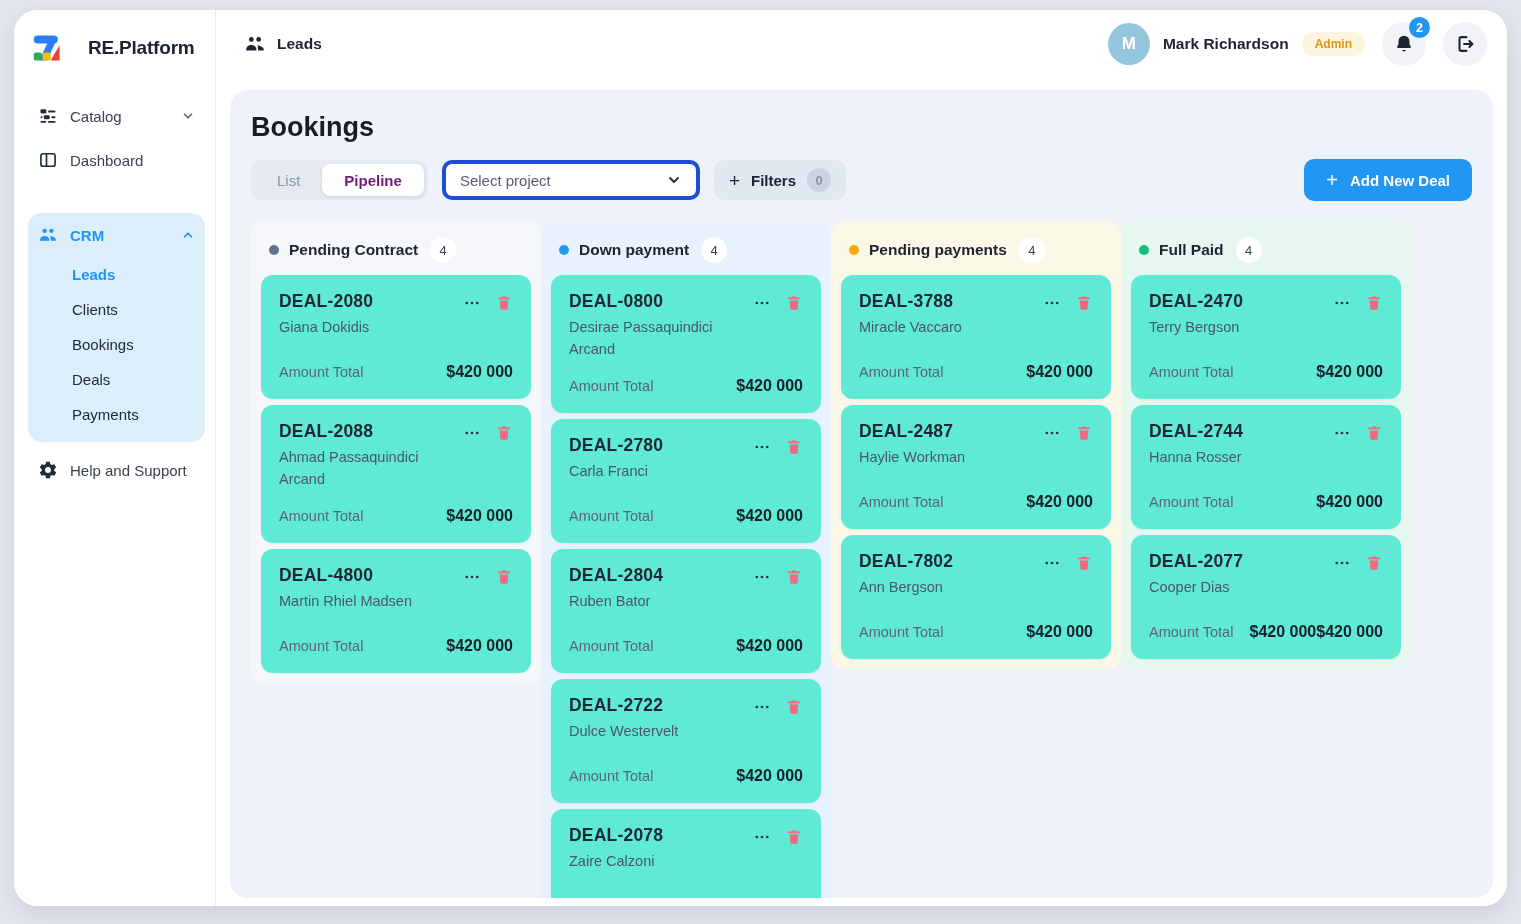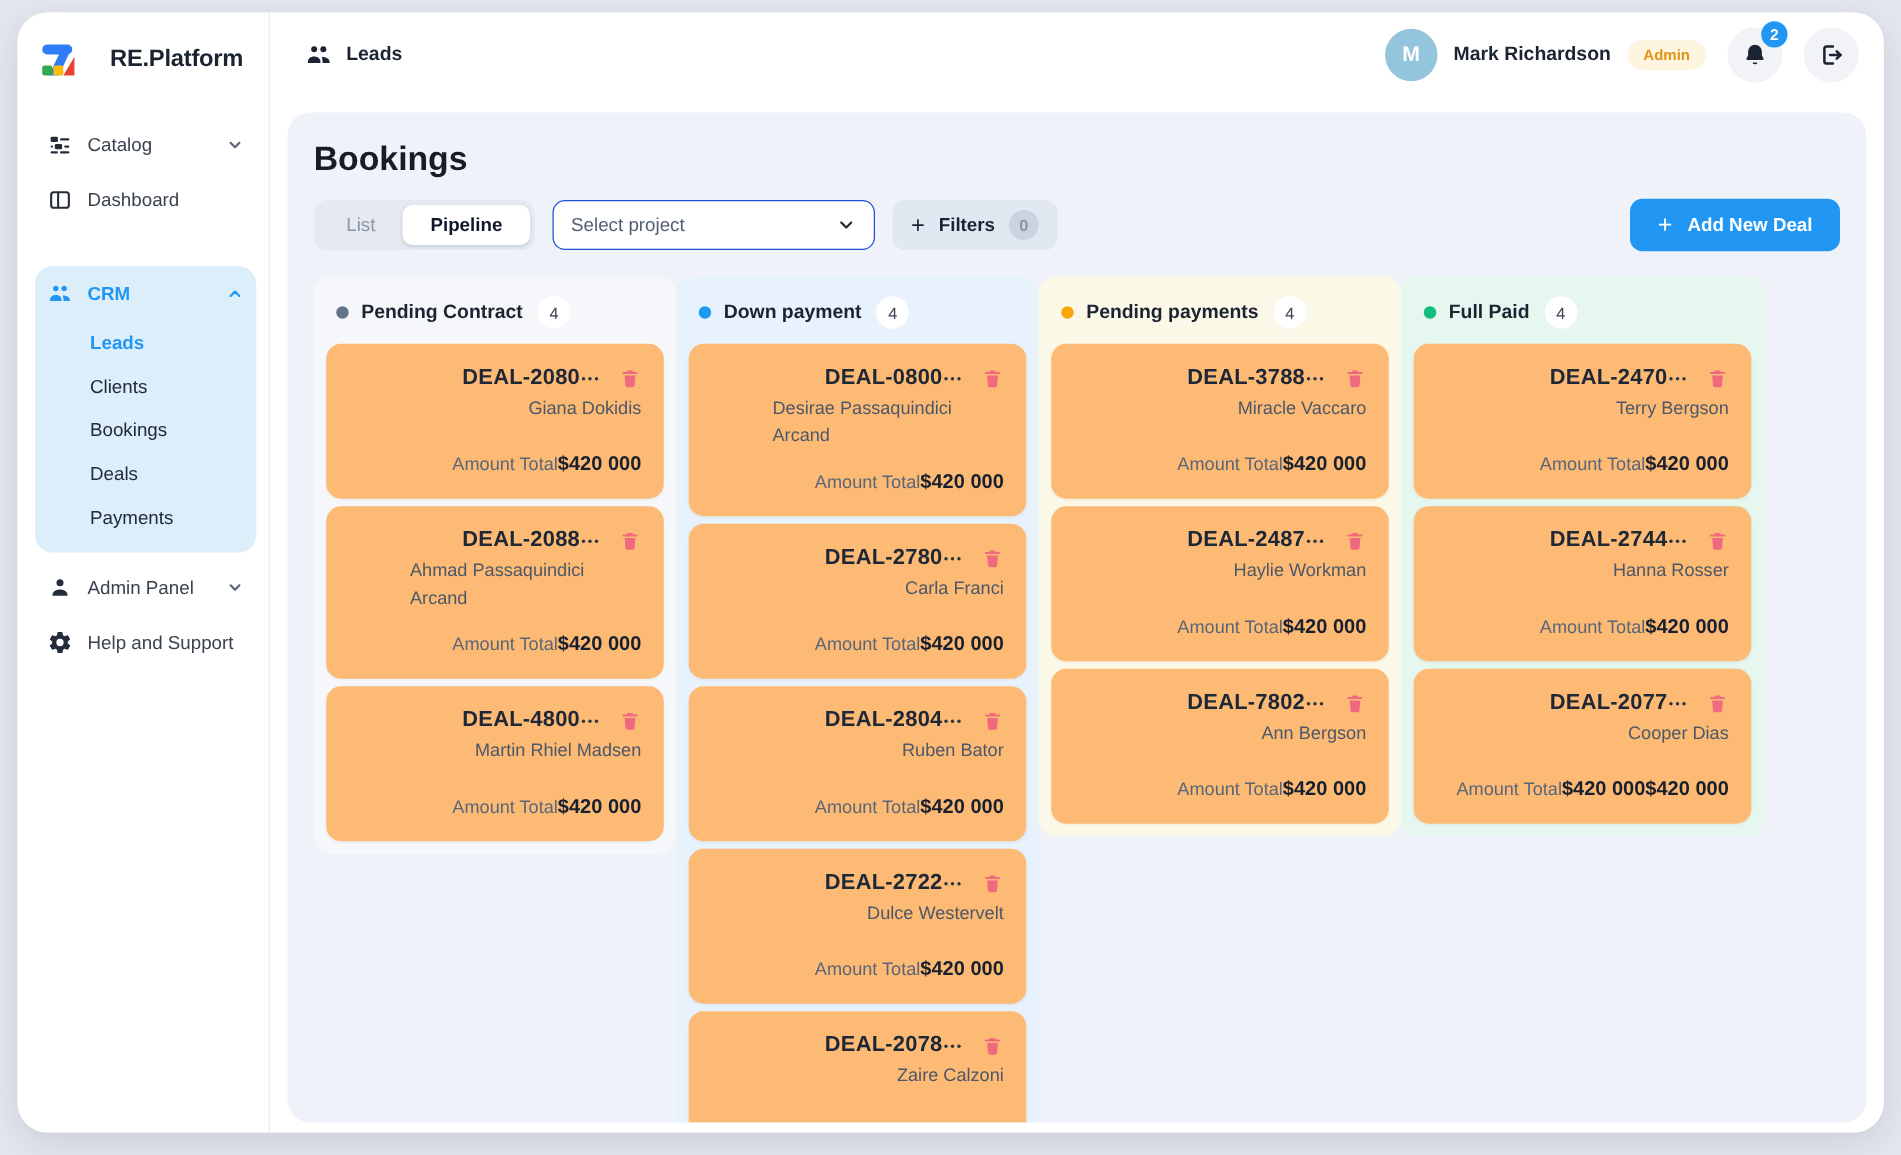--- a/index.html
+++ b/index.html
@@ -36,37 +36,37 @@
   .user-name{font-size:15.5px;font-weight:600;color:#1b2430;}
   .role-badge{background:#fdf5df;color:#e09414;font-size:12px;font-weight:600;padding:5px 13px;border-radius:14px;}
   .icon-btn{width:44px;height:44px;border-radius:50%;background:#f1f3f7;display:flex;align-items:center;justify-content:center;color:#1b2430;position:relative;cursor:pointer;border:none;margin-left:4px;}
   .notif-badge{position:absolute;top:-5px;right:-4px;background:#2196f3;color:#fff;min-width:21px;height:21px;border-radius:50%;font-size:12.5px;font-weight:600;display:flex;align-items:center;justify-content:center;}
   
   .panel{flex:1;margin:12px 14px 8px 14px;background:#eff2f8;border-radius:18px;padding:22px 21px 0 21px;display:flex;flex-direction:column;overflow:hidden;box-sizing:border-box;}
   .page-title{font-size:27px;font-weight:700;color:#161d29;margin:0 0 16px 0;}
   .toolbar{display:flex;align-items:center;gap:14px;margin-bottom:20px;}
   .toggle{background:#e4e9f2;border-radius:11px;padding:4px;display:flex;align-items:center;height:40px;box-sizing:border-box;}
   .toggle-opt{padding:0 22px;font-size:15px;color:#8b96a9;height:32px;display:flex;align-items:center;border-radius:8px;cursor:pointer;}
-  .toggle-opt.active{background:#fff;color:#0f172a;font-weight:600;box-shadow:0 1px 3px rgba(20,30,50,.12);}
-  .select{width:258px;height:40px;background:#fff;border:1px solid #1d4ed8;border-radius:10px;display:flex;align-items:center;padding:0 14px;font-size:15px;color:#525e70;box-sizing:border-box;cursor:pointer;}
+  .toggle-opt.active{background:#fff;color:#701a75;font-weight:600;box-shadow:0 1px 3px rgba(20,30,50,.12);}
+  .select{width:258px;height:40px;background:#fff;border:4px solid #1d4ed8;border-radius:10px;display:flex;align-items:center;padding:0 14px;font-size:15px;color:#525e70;box-sizing:border-box;cursor:pointer;}
   .select .chev{margin-left:auto;color:#232d3a;display:flex;}
   .filters-btn{height:40px;background:#e2e8f1;border:none;border-radius:10px;display:flex;align-items:center;gap:11px;padding:0 15px;font-size:15px;font-weight:600;color:#1b2430;cursor:pointer;font-family:inherit;}
   .filters-btn .plus{font-size:19px;font-weight:400;line-height:1;}
   .filters-count{width:24px;height:24px;border-radius:50%;background:#cbd3df;color:#8b96a9;font-size:13px;font-weight:600;display:flex;align-items:center;justify-content:center;}
   .add-btn{margin-left:auto;height:42px;background:#2196f3;color:#fff;border:none;border-radius:10px;font-size:15px;font-weight:600;display:flex;align-items:center;gap:12px;padding:0 22px;cursor:pointer;font-family:inherit;}
   .add-btn .plus{font-size:20px;font-weight:400;line-height:1;}
   
   .board{flex:1;display:flex;align-items:flex-start;overflow:hidden;}
   .column{width:290px;flex:0 0 290px;border-radius:14px;padding:10px;box-sizing:border-box;}
   .col-head{display:flex;align-items:center;gap:10px;padding:6px 6px 12px 8px;}
   .dot{width:10px;height:10px;border-radius:50%;flex:0 0 10px;}
   .col-title{font-size:15.5px;font-weight:700;color:#1b2430;}
   .col-count{width:26px;height:26px;border-radius:50%;background:#fff;color:#39434f;font-size:13px;display:flex;align-items:center;justify-content:center;margin-left:2px;}
   .col-cards{display:flex;flex-direction:column;gap:6px;}
-  .card{background:#fdba74;border-radius:12px;padding:16px 18px 18px 18px;min-height:124px;box-sizing:border-box;display:flex;flex-direction:column;box-shadow:0 1px 2px rgba(25,35,55,.05);cursor:pointer;align-items:flex-end;}
+  .card{background:#5eead4;border-radius:12px;padding:16px 18px 18px 18px;min-height:124px;box-sizing:border-box;display:flex;flex-direction:column;box-shadow:0 1px 2px rgba(25,35,55,.05);cursor:pointer;}
   .card-top{display:flex;align-items:flex-start;}
   .deal-id{font-size:17.5px;font-weight:700;color:#1d2736;letter-spacing:.2px;}
   .card-actions{margin-left:auto;display:flex;align-items:center;gap:15px;padding-top:3px;}
   .menu-btn{color:#2a3441;display:flex;cursor:pointer;}
   .trash-btn{color:#f1697e;display:flex;cursor:pointer;}
   .deal-client{font-size:14.5px;color:#4c5768;margin-top:5px;line-height:1.5;max-width:185px;}
   .card-foot{margin-top:auto;padding-top:16px;display:flex;align-items:baseline;}
   .amt-label{font-size:14.5px;color:#5a6678;}
   .amt-value{margin-left:auto;font-size:16px;font-weight:700;color:#18202e;white-space:nowrap;}
 </style>
@@ -136,34 +136,20 @@
             </svg>
         </span>
       </div>
       <span class="sub-item active">Leads</span>
       <span class="sub-item">Clients</span>
       <span class="sub-item">Bookings</span>
       <span class="sub-item">Deals</span>
       <span class="sub-item">Payments</span>
     </div>
 
-    <div class="nav-item">
-      <span class="nicon">
-        <svg width="20" height="20" viewBox="0 0 24 24" fill="currentColor">
-          <circle cx="12" cy="7.5" r="3.4"></circle>
-            <path d="M4.8 19.5c0-3.6 3.2-5.6 7.2-5.6s7.2 2 7.2 5.6v.5H4.8z"></path>
-        </svg>
-      </span>
-      <span>Admin Panel</span>
-      <span class="chev">
-        <svg width="14" height="14" viewBox="0 0 16 16" fill="none" stroke="currentColor" stroke-width="2" stroke-linecap="round" stroke-linejoin="round">
-            <polyline points="4,6 8,10 12,6"></polyline>
-          </svg>
-      </span>
-    </div>
 
     <div class="nav-item">
       <span class="nicon">
         <svg width="20" height="20" viewBox="0 0 24 24" fill="currentColor">
           <path d="M19.4 13c.04-.33.06-.66.06-1s-.02-.67-.06-1l2.1-1.64a.5.5 0 0 0 .12-.64l-2-3.46a.5.5 0 0 0-.6-.22l-2.48 1a7.6 7.6 0 0 0-1.72-1l-.38-2.64A.5.5 0 0 0 14 2h-4a.5.5 0 0 0-.5.42l-.37 2.64c-.62.26-1.2.6-1.73 1l-2.48-1a.5.5 0 0 0-.6.22l-2 3.46a.5.5 0 0 0 .12.64L4.54 11c-.04.33-.06.66-.06 1s.02.67.06 1l-2.1 1.64a.5.5 0 0 0-.12.64l2 3.46c.13.22.39.3.6.22l2.48-1c.53.4 1.1.74 1.72 1l.38 2.64c.04.24.25.42.5.42h4c.25 0 .46-.18.5-.42l.38-2.64a7.6 7.6 0 0 0 1.72-1l2.48 1c.22.08.48 0 .6-.22l2-3.46a.5.5 0 0 0-.12-.64zM12 15.5a3.5 3.5 0 1 1 0-7 3.5 3.5 0 0 1 0 7z"></path>
         </svg>
       </span>
       <span>Help and Support</span>
     </div>
   </aside>

